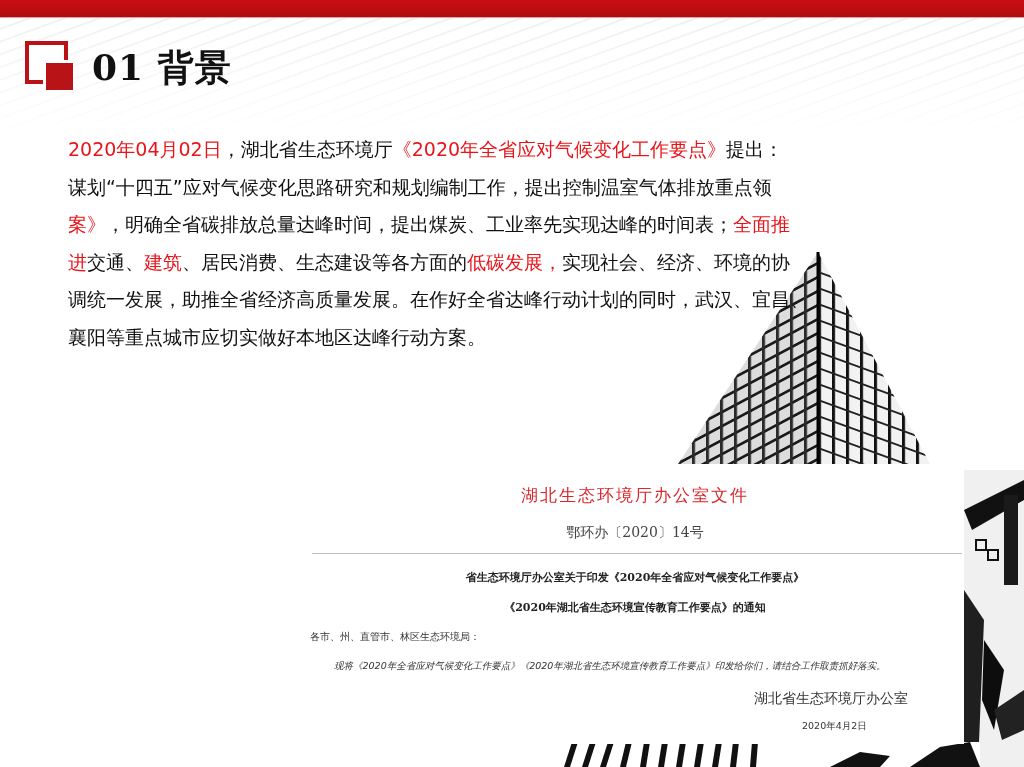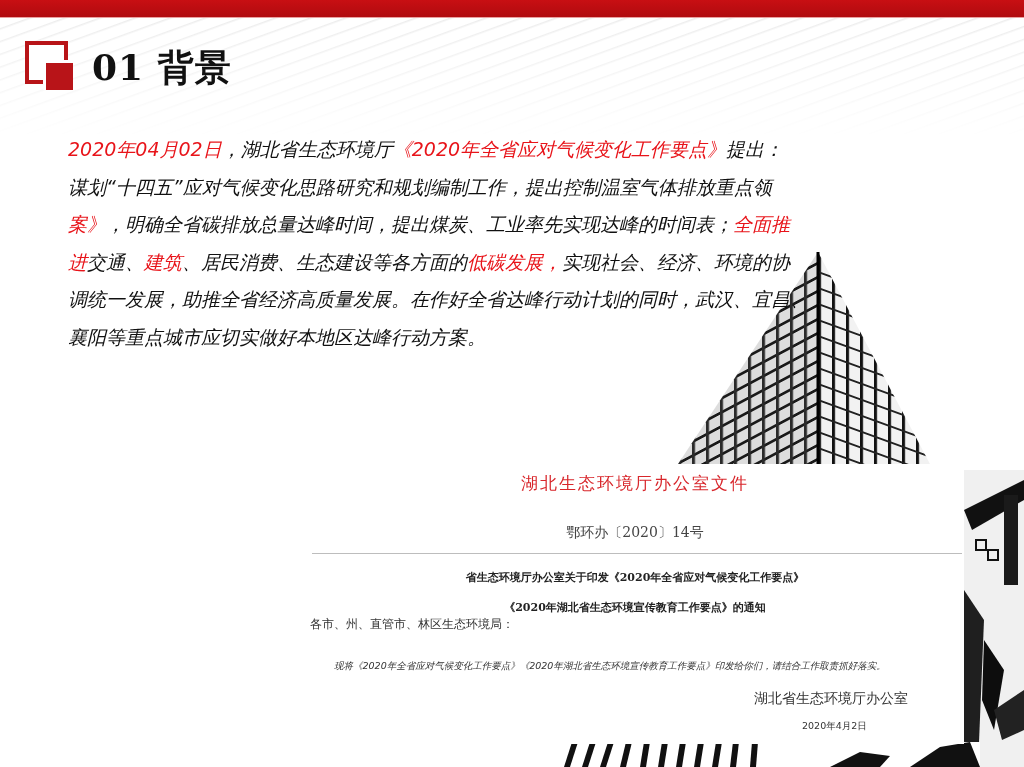--- a/index.html
+++ b/index.html
@@ -29,21 +29,20 @@
   }
   .title {
     position: absolute; left: 92px; top: 44px; font-size: 36px; font-weight: bold;
     font-family: "DejaVu Serif", "Liberation Serif", serif; color: #111; letter-spacing: 1px;
   }
 
   .body-text {
     position: absolute; left: 68px; top: 131px; width: 890px;
     font-size: 19px; line-height: 37.5px; color: #111; z-index: 3;
     font-family: "DejaVu Sans", "Liberation Sans", sans-serif;
-    font-style: italic;
   }
   .body-text .red { color: #e8141a; }
   .body-text .line { white-space: nowrap; display: block; }
   .indent { padding-left: 48px; }
 
   .building-top {
     position: absolute; left: 678px; top: 252px; width: 252px; height: 212px; z-index: 2;
     overflow: hidden;
   }
   .building-right {
@@ -51,37 +50,37 @@
   }
   .building-bottom {
     position: absolute; left: 560px; top: 742px; width: 420px; height: 25px; z-index: 1; overflow: hidden;
   }
 
   .doc {
     position: absolute; left: 306px; top: 468px; width: 658px; height: 276px;
     background: #fff; z-index: 2; font-family: "DejaVu Serif", "Liberation Serif", serif; color: #333;
   }
   .doc .doc-header {
-    position: absolute; left: 0; top: 4px; width: 100%; text-align: center;
+    position: absolute; left: 0; top: 16px; width: 100%; text-align: center;
     font-size: 17px; color: #d8262b; letter-spacing: 2px;
   }
   .doc .doc-number {
     position: absolute; left: 0; top: 56px; width: 100%; text-align: center; font-size: 14px; color: #444;
   }
   .doc .doc-rule {
     position: absolute; left: 6px; top: 85px; width: 650px; height: 1px; background: #bdbdbd;
   }
   .doc .doc-title1 {
     position: absolute; left: 0; top: 102px; width: 100%; text-align: center; font-size: 11px; font-weight: bold; color: #222;
   }
   .doc .doc-title2 {
     position: absolute; left: 0; top: 132px; width: 100%; text-align: center; font-size: 11px; font-weight: bold; color: #222;
   }
   .doc .doc-addressee {
-    position: absolute; left: 4px; top: 148px; font-size: 12px; color: #333; font-family: Liberation Mono, monospace;
+    position: absolute; left: 4px; top: 162px; font-size: 10px; color: #333; font-family: Liberation Mono, monospace;
   }
   .doc .doc-body {
     position: absolute; left: 28px; top: 192px; font-size: 9.5px; color: #333; white-space: nowrap; font-family: "DejaVu Sans", sans-serif; font-style: italic;
   }
   .doc .doc-signature {
     position: absolute; left: 448px; top: 222px; font-size: 14px; color: #333; font-family: Liberation Mono, monospace;
   }
   .doc .doc-date {
     position: absolute; left: 496px; top: 252px; font-size: 9.5px; color: #333; font-family: "DejaVu Sans", sans-serif;
   }

